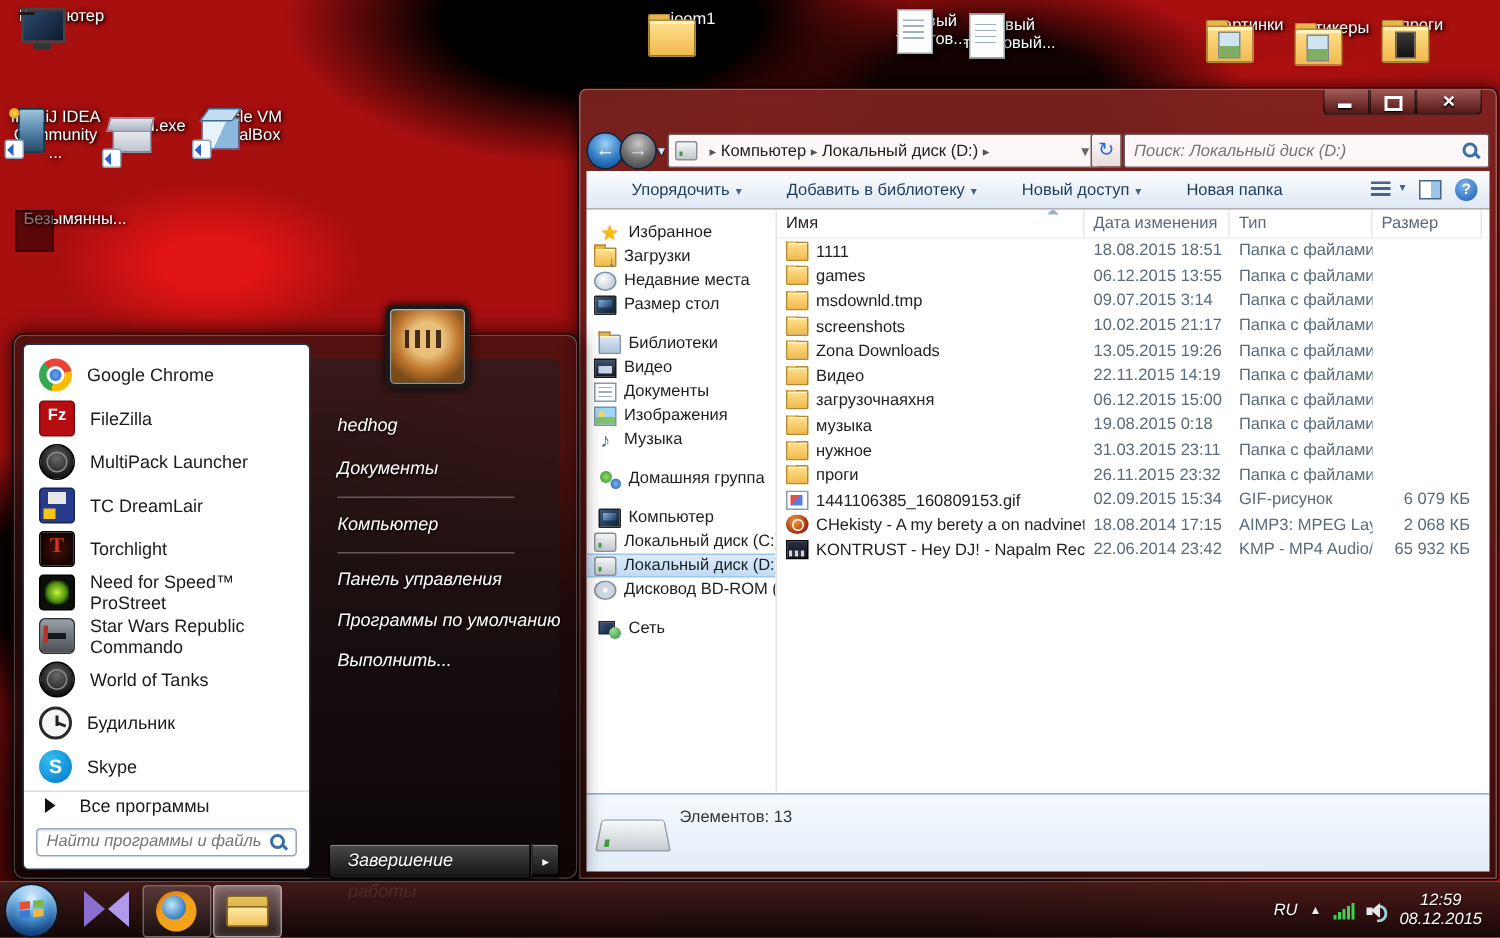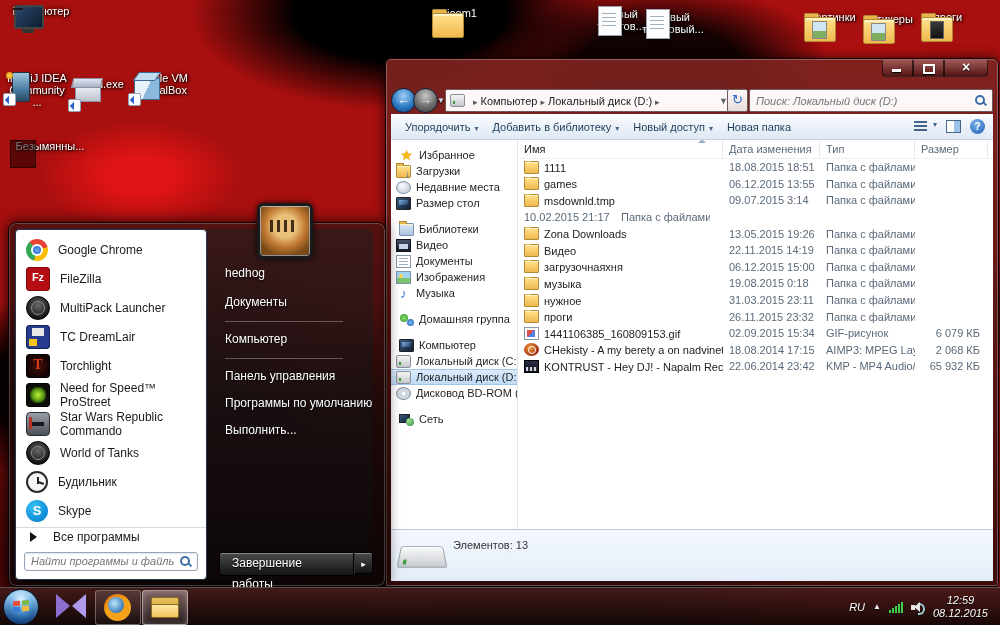--- a/index.html
+++ b/index.html
@@ -68,21 +68,21 @@
   .crumb-sep{color:#555;font-size:9px;margin:0 3px;}
   .crumb{white-space:nowrap;}
   .x-addr-dd{margin-left:auto;color:#666;font-size:9px;}
   .x-refresh{position:absolute;left:336px;top:1px;width:19px;height:21px;background:linear-gradient(180deg,#fdf7f7,#e8dcdc);border:1px solid #6e5a5a;border-radius:2px;color:#2a6ad0;font-size:13px;line-height:20px;text-align:center;}
   .x-search{position:absolute;left:358px;right:0;top:1px;height:21px;background:#fdf7f7;border:1px solid #6e5a5a;border-radius:2px;display:flex;align-items:center;}
   .x-search input,.sm-search input{flex:1;border:none;outline:none;background:transparent;font-style:italic;color:#8a8a8a;font-size:11px;padding:0 6px;font-family:inherit;}
   .mag{width:11px;height:11px;position:relative;margin-right:6px;flex:none;}
   .mag::before{content:'';position:absolute;left:0;top:0;width:6px;height:6px;border:2px solid #3a6ea5;border-radius:50%;}
   .mag::after{content:'';position:absolute;left:8px;top:8px;width:4px;height:2px;background:#3a6ea5;transform:rotate(45deg);}
   .x-toolbar{position:absolute;top:55px;left:5px;right:5px;height:25px;background:linear-gradient(180deg,#fcfdfe,#e9f0f8 60%,#dfe9f5);border-bottom:1px solid #c8d4e2;display:flex;align-items:center;font-size:11px;color:#1e3c5a;}
-  .tb-item{margin-left:14px;white-space:nowrap;}
+  .tb-item{margin-left:30px;white-space:nowrap;}
   .tb-item.arrow::after{content:'▾';font-size:8px;color:#44648a;margin-left:4px;}
   .tb-right{margin-left:auto;display:flex;align-items:center;gap:9px;margin-right:8px;}
   .tv{width:13px;height:11px;background:repeating-linear-gradient(180deg,#44648a 0 2px,transparent 2px 4px);position:relative;}
   .tv::after{content:'▾';position:absolute;right:-10px;top:-1px;font-size:8px;color:#44648a;}
   .tp{width:13px;height:11px;border:1px solid #44648a;background:linear-gradient(90deg,#fff 0 55%,#9cc3e8 55%);margin-left:10px;}
   .th{width:15px;height:15px;border-radius:50%;background:radial-gradient(circle at 40% 30%,#7ab5ef,#1f5ab0);color:#fff;font-size:10px;font-weight:bold;line-height:15px;text-align:center;}
   .th::before{content:'?';}
   .x-body{position:absolute;top:81px;left:5px;right:5px;bottom:57px;background:#fff;display:flex;overflow:hidden;}
   .x-nav{width:126px;border-right:1px solid #e4e4e4;padding-top:7px;overflow:hidden;flex:none;}
   .nav-sec{margin-bottom:10px;}
@@ -162,21 +162,21 @@
   .si-swrc::before{content:'';position:absolute;left:5px;top:9px;width:12px;height:4px;background:#15181c;}
   .si-swrc::after{content:'';position:absolute;left:2px;top:4px;width:3px;height:12px;background:#b5342a;}
   .si-alarm{border-radius:50%;background:#f6f6f6;border:2px solid #2a2a2a;box-sizing:border-box;}
   .si-alarm::before{content:'';position:absolute;left:9px;top:4px;width:2px;height:7px;background:#222;}
   .si-alarm::after{content:'';position:absolute;left:10px;top:9px;width:6px;height:2px;background:#222;transform:rotate(20deg);}
   .si-skype{border-radius:50%;background:radial-gradient(circle at 35% 30%,#35bef3,#0078ca);}
   .si-skype::before{content:'S';position:absolute;left:0;right:0;top:3px;text-align:center;color:#fff;font-weight:bold;font-size:13px;}
   .sm-allprog{display:flex;align-items:center;height:24px;margin-top:2px;border-top:1px solid #d8dde4;padding-left:14px;font-size:12px;color:#1a1a1a;}
   .allprog-arrow{width:0;height:0;border-top:5px solid transparent;border-bottom:5px solid transparent;border-left:7px solid #111;margin-right:16px;}
   .sm-search{margin:5px 8px 8px 8px;height:22px;border:1px solid #97a5b5;border-radius:3px;background:#fff;display:flex;align-items:center;box-shadow:inset 0 1px 2px #dde4ec;}
-  .sm-right{position:absolute;left:198px;top:6px;width:166px;height:351px;background:linear-gradient(180deg,rgba(35,30,32,.55),rgba(12,8,10,.6));border-radius:0 6px 6px 0;box-sizing:border-box;}
+  .sm-right{position:absolute;left:198px;top:16px;width:166px;height:351px;background:linear-gradient(180deg,rgba(35,30,32,.55),rgba(12,8,10,.6));border-radius:0 6px 6px 0;box-sizing:border-box;font-style:italic;}
   .sm-avatar{position:absolute;left:248px;top:-20px;width:50px;height:50px;background:linear-gradient(180deg,#6a6a6a,#222);border:3px solid #1a1a1a;border-radius:6px;box-shadow:0 0 6px rgba(0,0,0,.8), inset 0 0 0 1px rgba(255,255,255,.5);}
   .sm-avatar::before{content:'';position:absolute;inset:1px;background:
      radial-gradient(circle at 50% 40%, #e8c07a 0 30%, #c07830 55%, #7a4a18 80%);border-radius:2px;}
   .sm-avatar::after{content:'';position:absolute;left:10px;top:14px;width:24px;height:12px;background:repeating-linear-gradient(90deg,rgba(40,20,5,.85) 0 3px,rgba(0,0,0,0) 3px 7px);}
   .sm-ritems{padding:36px 0 0 18px;}
   .sm-ritem{font-size:12px;color:#fff;text-shadow:0 1px 2px #000;line-height:16px;margin-bottom:11px;white-space:nowrap;}
   .sm-ritem.user{margin-bottom:13px;}
   .sm-div{width:118px;height:1px;background:rgba(255,255,255,.3);margin:2px 0 9px 0;}
   .sm-shut{position:absolute;left:12px;bottom:4px;display:flex;}
   .shut-btn{height:22px;padding:0 12px;background:linear-gradient(180deg,#4a4a4a,#141414);border:1px solid #000;border-radius:3px 0 0 3px;color:#fff;font-size:12px;line-height:21px;text-shadow:0 1px 1px #000;box-shadow:inset 0 1px 0 rgba(255,255,255,.35);}
@@ -408,20 +408,24 @@
             <div class="frow">
               <span class="c0">
                 <span class="fi fi-folder"></span>
                 <span>msdownld.tmp</span>
               </span>
               <span class="c1">09.07.2015 3:14</span>
               <span class="c2">Папка с файлами</span>
               <span class="c3"></span>
             </div>
             <div class="frow">
+              <span class="c0">
+                <span class="fi fi-folder"></span>
+                <span>screenshots</span>
+              </span>
               <span class="c1">10.02.2015 21:17</span>
               <span class="c2">Папка с файлами</span>
               <span class="c3"></span>
             </div>
             <div class="frow">
               <span class="c0">
                 <span class="fi fi-folder"></span>
                 <span>Zona Downloads</span>
               </span>
               <span class="c1">13.05.2015 19:26</span>

